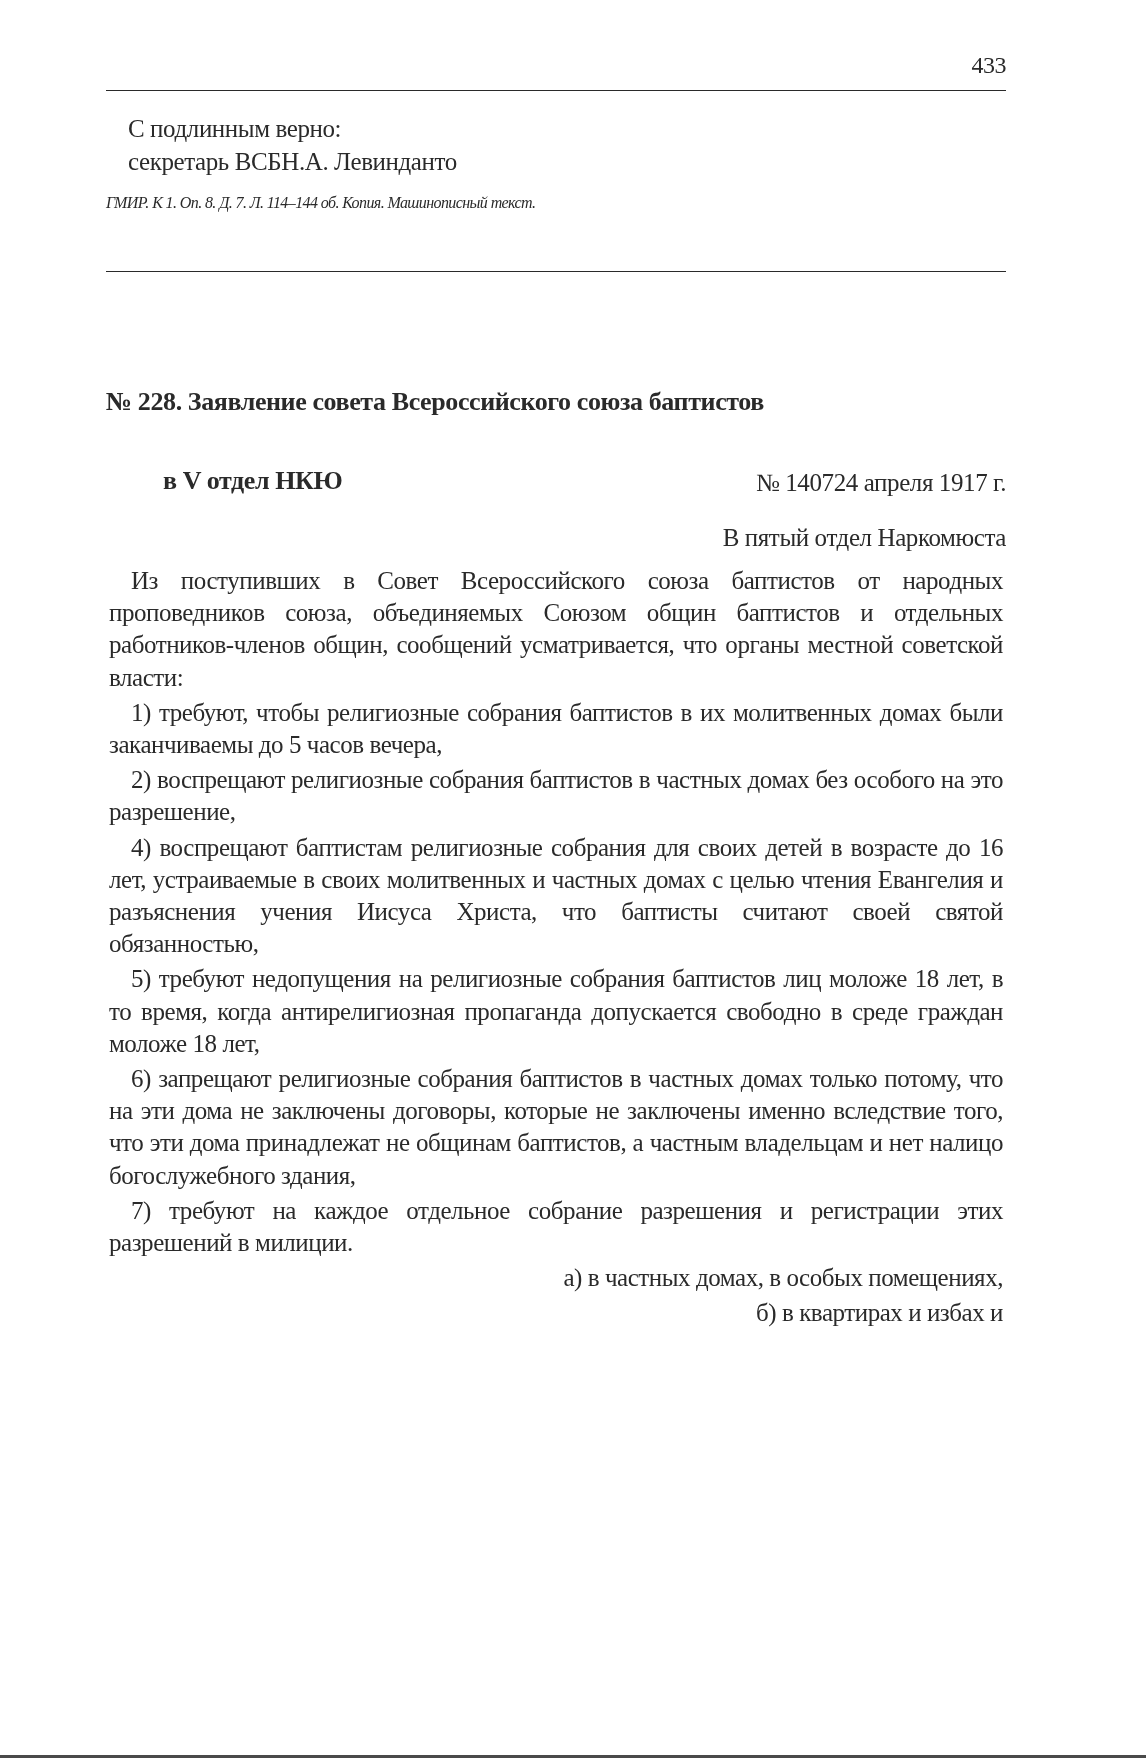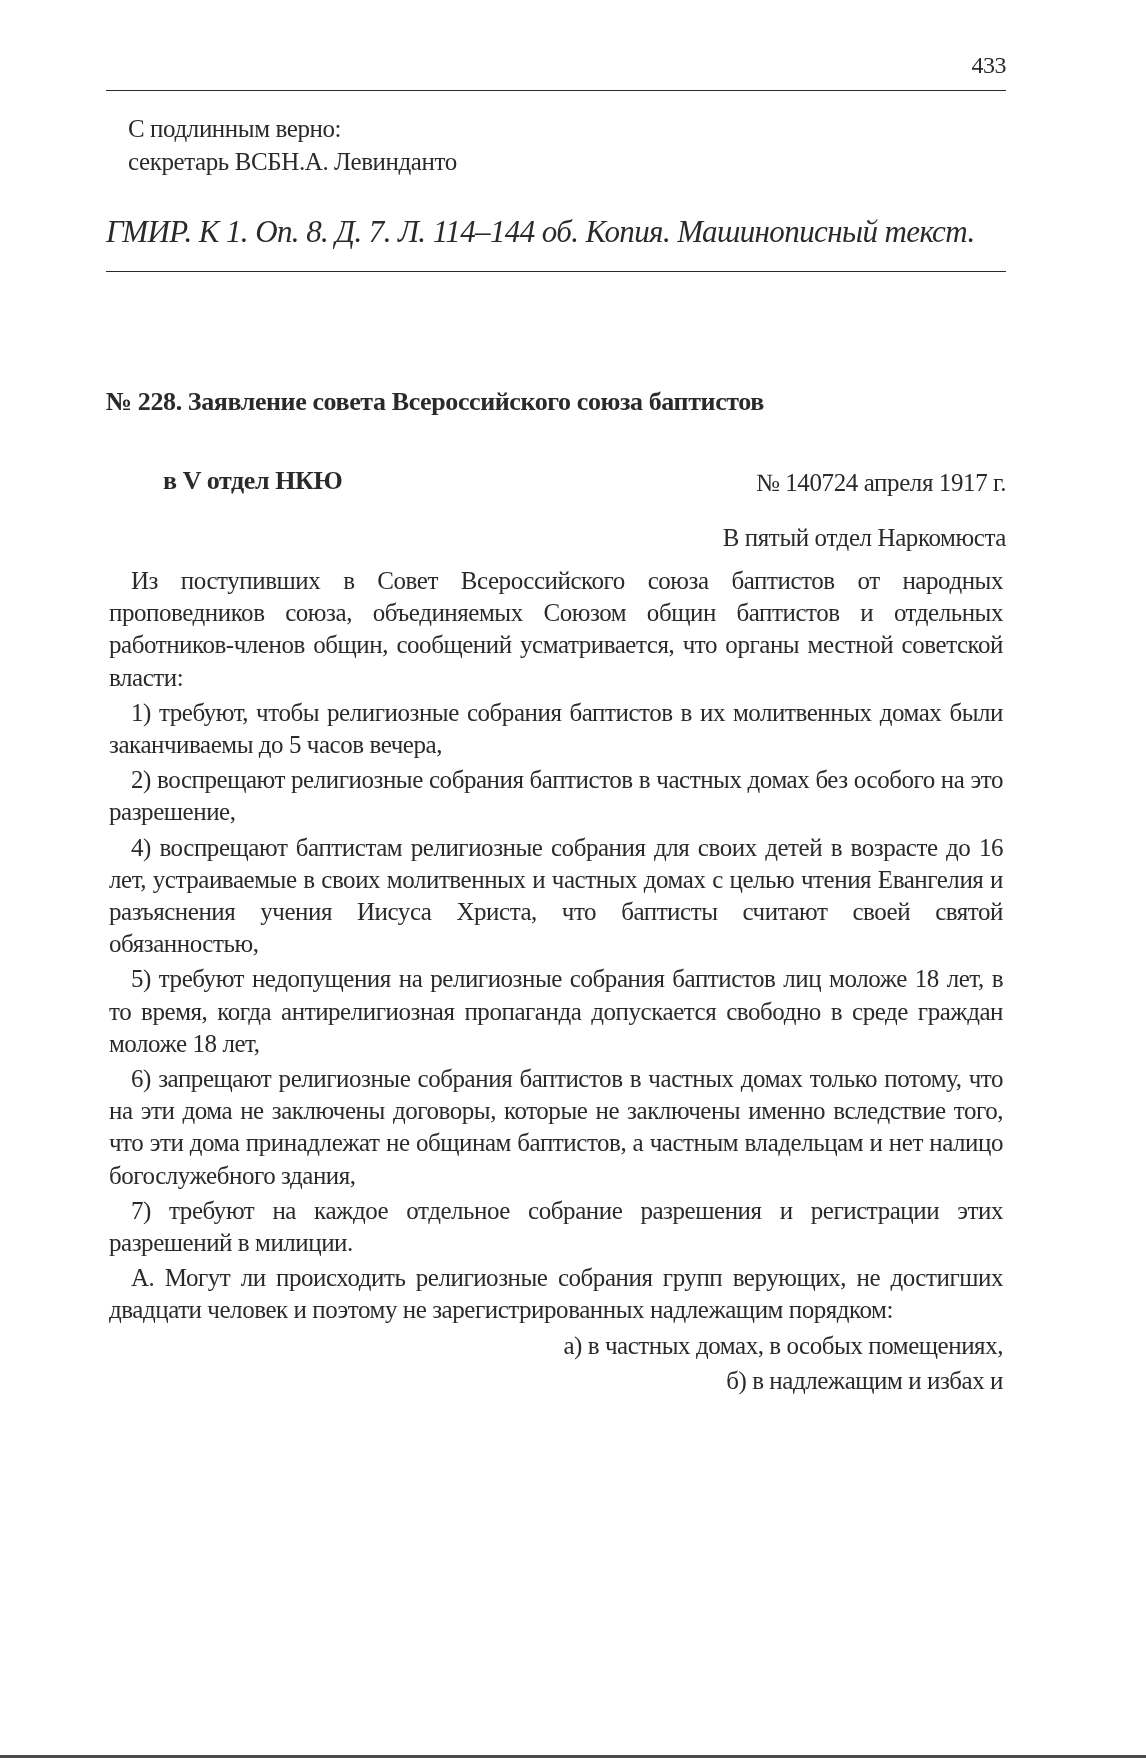--- a/index.html
+++ b/index.html
@@ -47,23 +47,23 @@
       line-height: 33px;
       letter-spacing: -0.4px;
     }
     .sig-row {
       display: flex;
       justify-content: flex-start;
       padding-left: 22px;
     }
     .source-line {
       position: absolute;
-      top: 214px;
+      top: 194px;
       left: 0;
-      font-size: 31px;
+      font-size: 16px;
       font-style: italic;
       letter-spacing: -0.6px;
       font-family: Liberation Serif, serif;
     }
     .doc-title {
       position: absolute;
       top: 384px;
       left: 0;
       width: 900px;
       font-size: 26px;
@@ -152,19 +152,18 @@
   <div class="addressee">В пятый отдел Наркомюста</div>
 
   <div class="body-text">
     <p>Из поступивших в Совет Всероссийского союза баптистов от народных проповедников союза, объединяемых Союзом общин баптистов и отдельных работников-членов общин, сообщений усматривается, что органы местной советской власти:</p>
     <p>1) требуют, чтобы религиозные собрания баптистов в их молитвенных домах были заканчиваемы до 5 часов вечера,</p>
     <p>2) воспрещают религиозные собрания баптистов в частных домах без особого на это разрешение,</p>
     <p>4) воспрещают баптистам религиозные собрания для своих детей в возрасте до 16 лет, устраиваемые в своих молитвенных и частных домах с целью чтения Евангелия и разъяснения учения Иисуса Христа, что баптисты считают своей святой обязанностью,</p>
     <p>5) требуют недопущения на религиозные собрания баптистов лиц моложе 18 лет, в то время, когда антирелигиозная пропаганда допускается свободно в среде граждан моложе 18 лет,</p>
     <p>6) запрещают религиозные собрания баптистов в частных домах только потому, что на эти дома не заключены договоры, которые не заключены именно вследствие того, что эти дома принадлежат не общинам баптистов, а частным владельцам и нет налицо богослужебного здания,</p>
     <p>7) требуют на каждое отдельное собрание разрешения и регистрации этих разрешений в милиции.</p>
-    <p>А. Могут ли происходить религиозные собрания групп верующих, не достигших двадцати человек и поэтому не зарегистрированных надлежащим порядком:</p>
     <p class="list-start">а) в частных домах, в особых помещениях,</p>
-    <p class="list-start">б) в надлежащим и избах и</p>
+    <p class="list-start">б) в квартирах и избах и</p>
   </div>
 </div>
 
 <div class="bottom-line"></div>
 
 </body></html>

